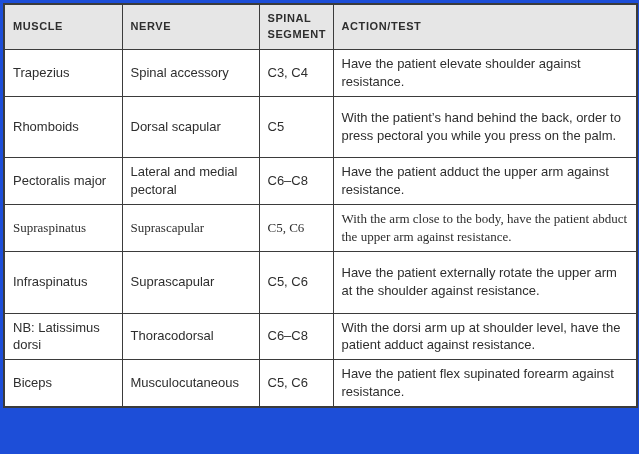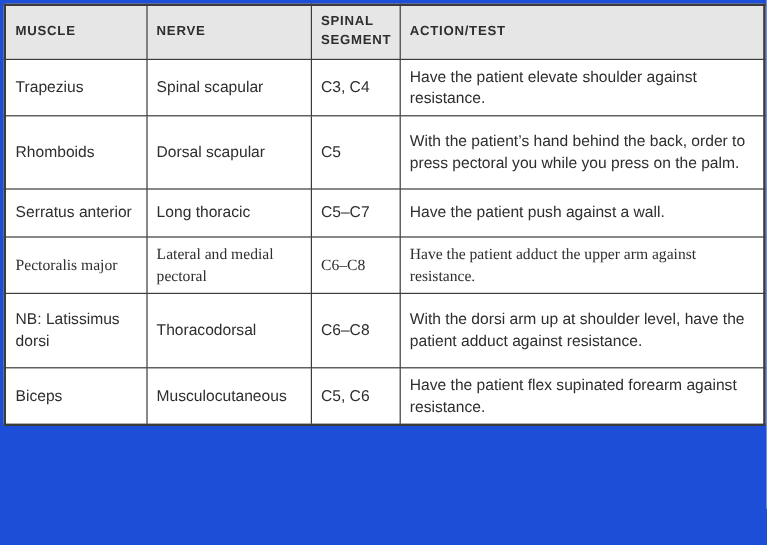--- a/index.html
+++ b/index.html
@@ -72,41 +72,47 @@
       <tr>
         <th>MUSCLE</th>
         <th>NERVE</th>
         <th>SPINAL SEGMENT</th>
         <th>ACTION/TEST</th>
       </tr>
     </thead>
     <tbody id="table-body">
       <tr>
           <td>Trapezius</td>
-          <td>Spinal scapular</td>
+          <td>Spinal accessory</td>
           <td>C3, C4</td>
           <td>Have the patient elevate shoulder against resistance.</td>
         </tr>
         <tr>
           <td>Rhomboids</td>
           <td>Dorsal scapular</td>
           <td>C5</td>
           <td>With the patient’s hand behind the back, order to press pectoral you while you press on the palm.</td>
         </tr>
         <tr>
-          <td>Serratus anterior</td>
-          <td>Long thoracic</td>
-          <td>C5–C7</td>
-          <td>Have the patient push against a wall.</td>
-        </tr>
-        <tr>
           <td>Pectoralis major</td>
           <td>Lateral and medial pectoral</td>
           <td>C6–C8</td>
           <td>Have the patient adduct the upper arm against resistance.</td>
+        </tr>
+        <tr>
+          <td>Supraspinatus</td>
+          <td>Suprascapular</td>
+          <td>C5, C6</td>
+          <td>With the arm close to the body, have the patient abduct the upper arm against resistance.</td>
+        </tr>
+        <tr>
+          <td>Infraspinatus</td>
+          <td>Suprascapular</td>
+          <td>C5, C6</td>
+          <td>Have the patient externally rotate the upper arm at the shoulder against resistance.</td>
         </tr>
         <tr>
           <td>NB: Latissimus dorsi</td>
           <td>Thoracodorsal</td>
           <td>C6–C8</td>
           <td>With the dorsi arm up at shoulder level, have the patient adduct against resistance.</td>
         </tr>
         <tr>
           <td>Biceps</td>
           <td>Musculocutaneous</td>

